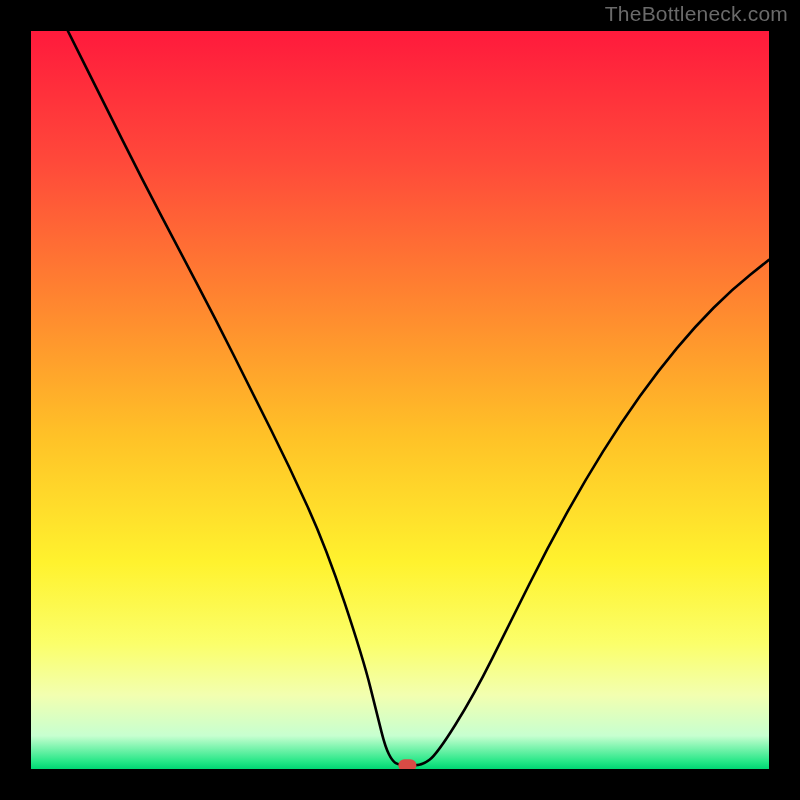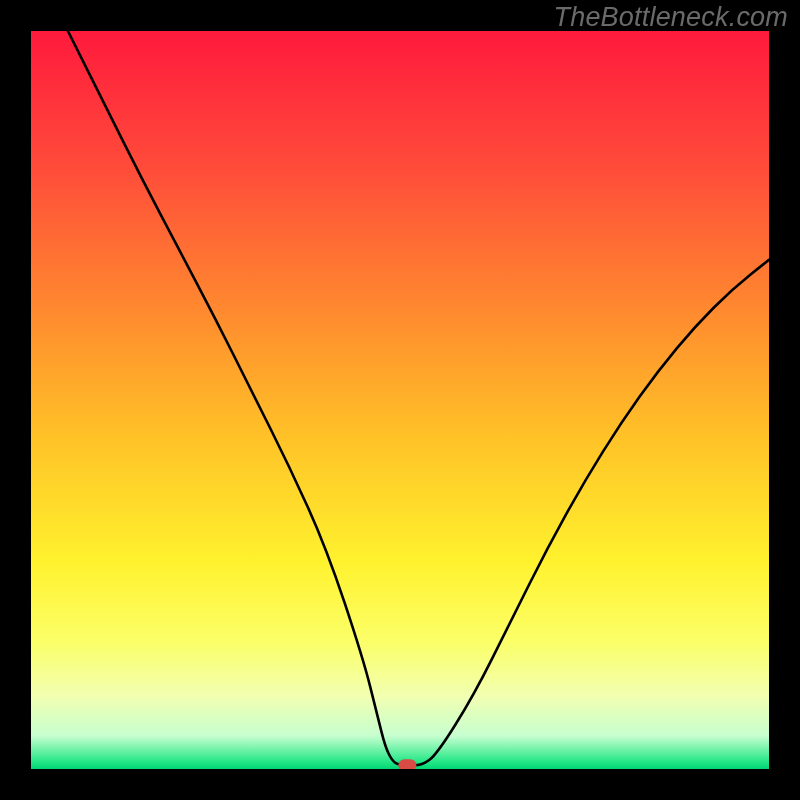--- a/index.html
+++ b/index.html
@@ -16,27 +16,26 @@
     top: 0;
     width: 800px;
     height: 800px;
     background: #000;
   }
   .watermark {
     position: absolute;
     top: 2px;
     right: 12px;
     font-family: Arial, Helvetica, sans-serif;
-    font-size: 27px;
+    font-size: 21px;
     color: #6a6a6a;
     letter-spacing: 0.2px;
     text-align: right;
     user-select: none;
     white-space: nowrap;
-    font-style: italic;
   }
   .plot {
     position: absolute;
     left: 31px;
     top: 31px;
     width: 738px;
     height: 738px;
   }
   .plot svg {
     display: block;

